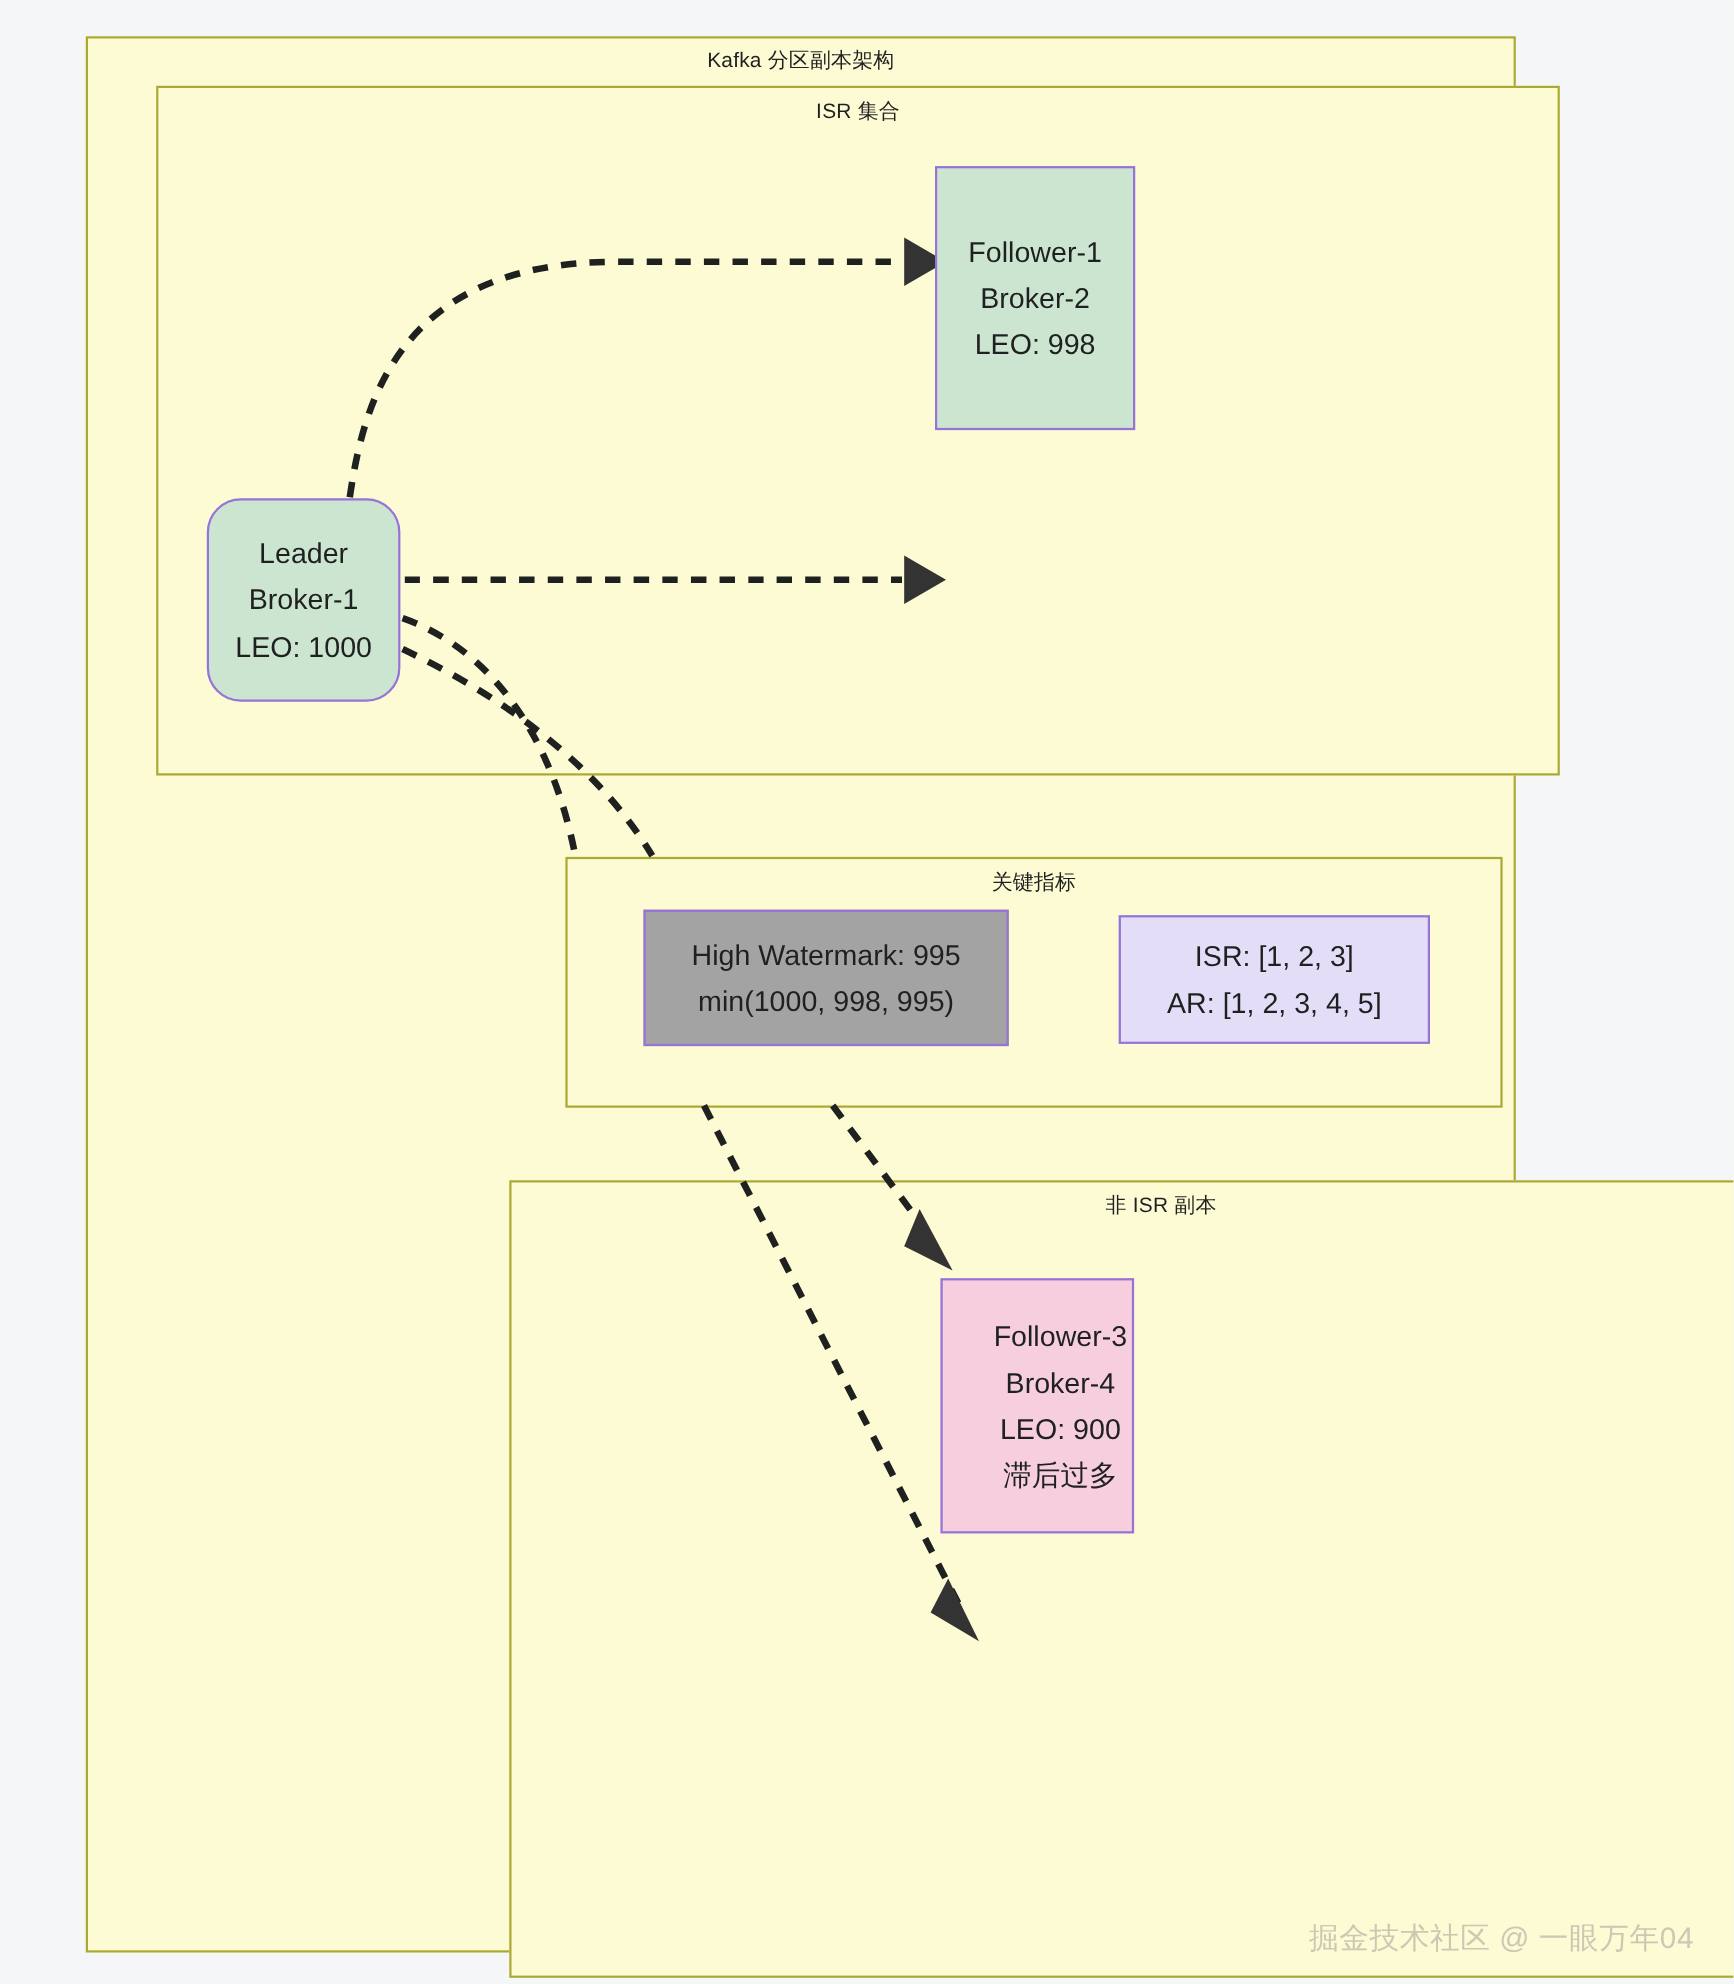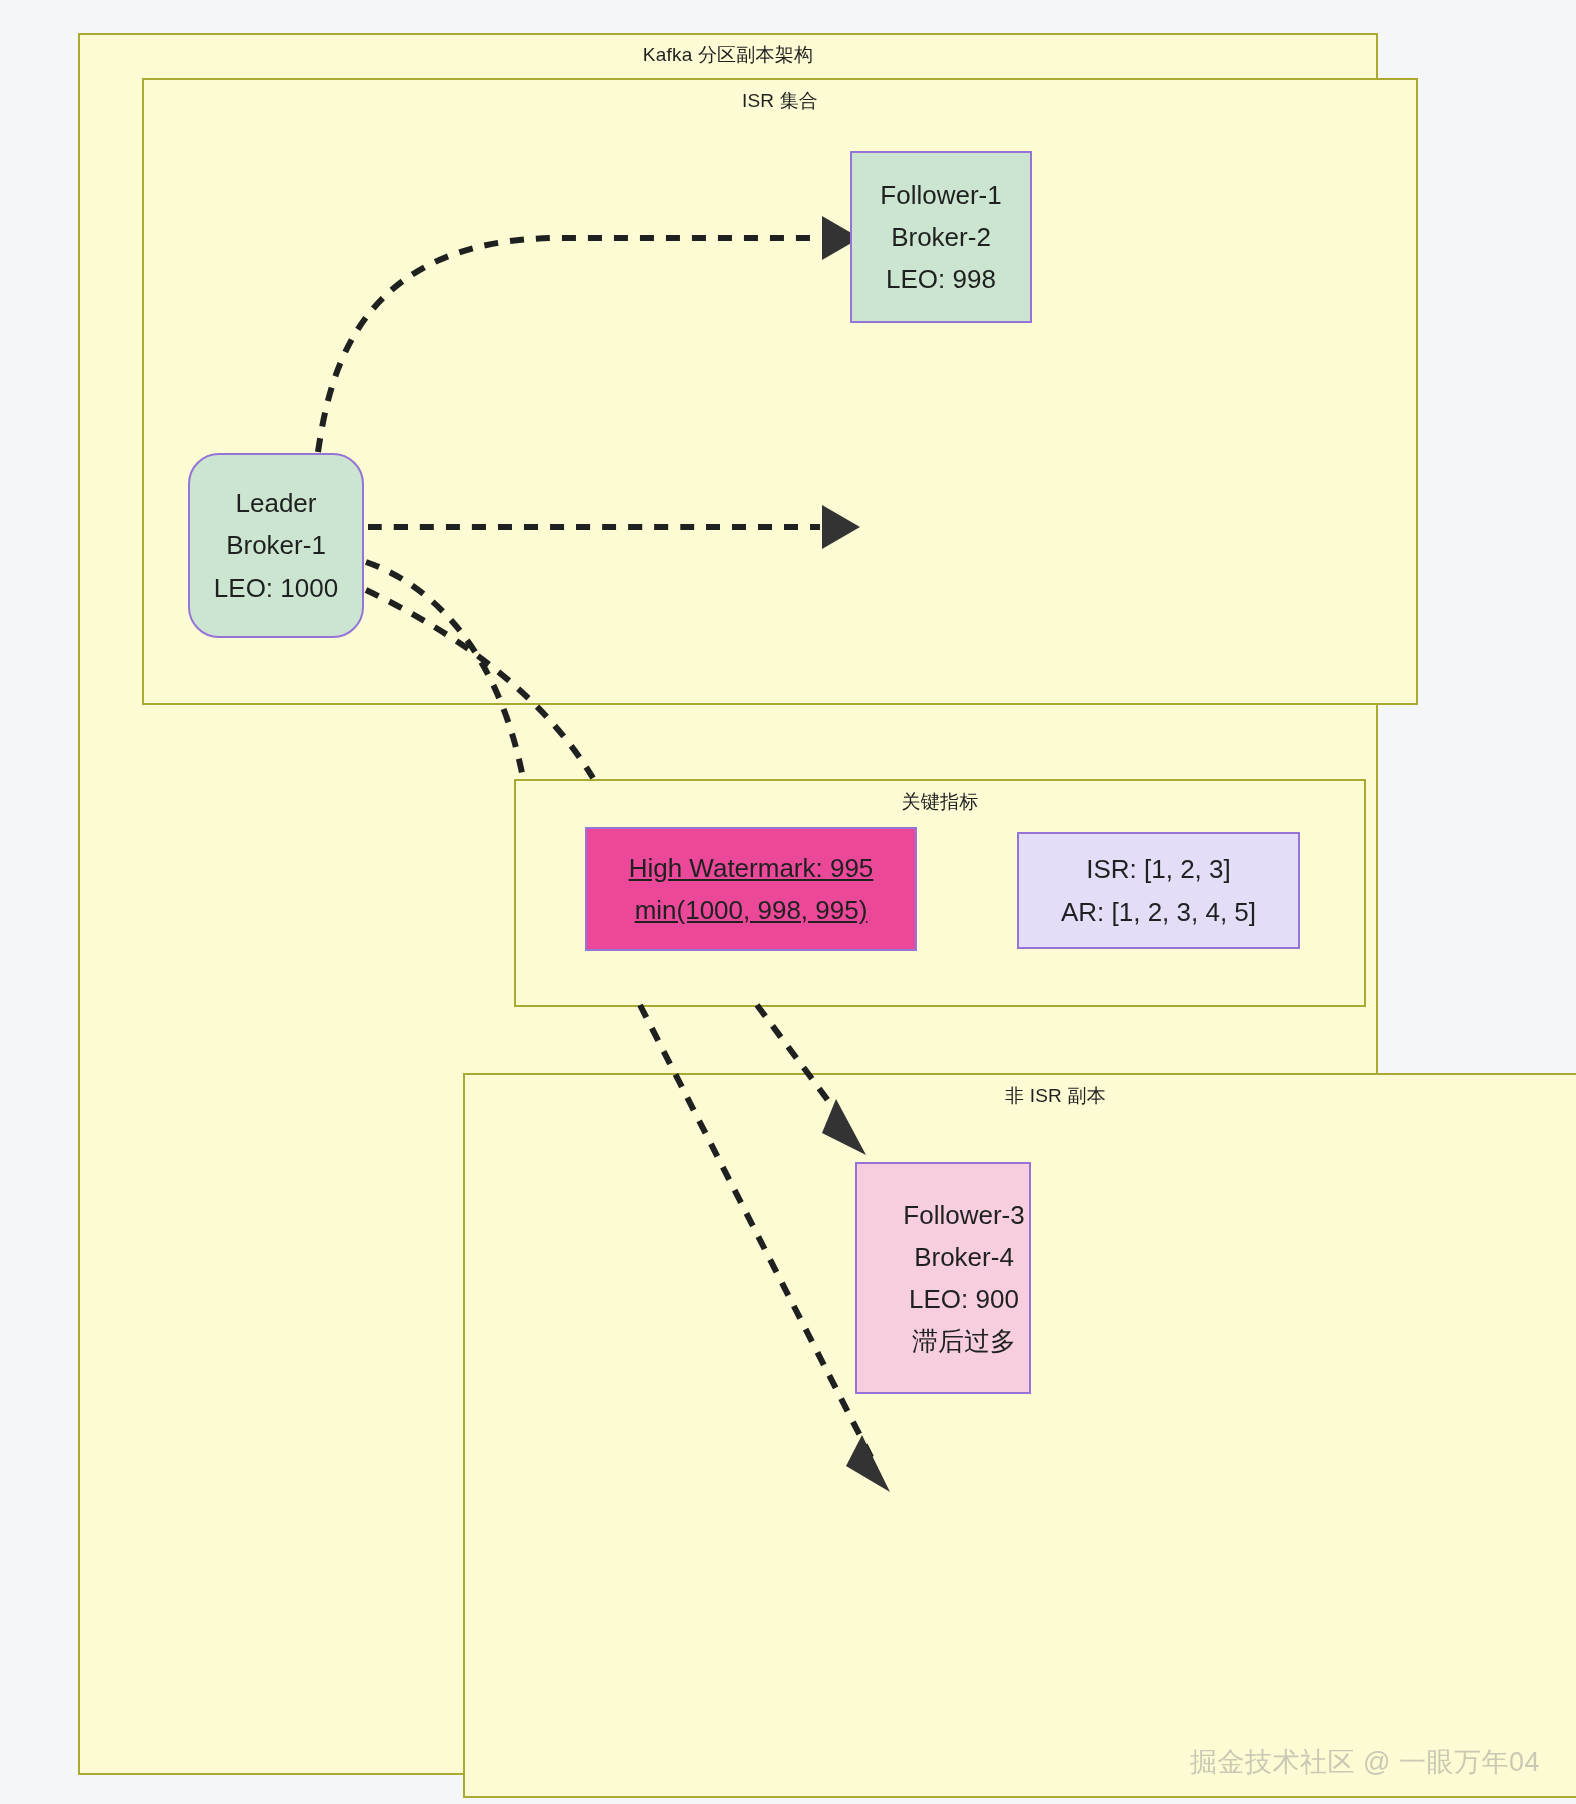--- a/index.html
+++ b/index.html
@@ -54,27 +54,27 @@
     flex-direction: column;
     align-items: center;
     justify-content: center;
     color: #1f2020;
     font-size: 26px;
     line-height: 1.62;
     text-align: center;
   }
   .node.green { background: #cce5d0; }
   .node.pink  { background: #f6cede; padding-left: 42px; }
-  .node.blue  { background: #ec4899; text-decoration: underline; }
+  .node.blue  { background: #a3a3a3; }
   .node.lav   { background: #e3ddf8; }
 
   .node .line { display: block; white-space: nowrap; }
 
   #leader      { left: 188px;  top: 453px;  width: 176px; height: 185px; border-radius: 31px; }
-  #follower1   { left: 850px;  top: 151px;  width: 182px; height: 172px; }
+  #follower1   { left: 850px;  top: 151px;  width: 182px; height: 240px; }
   #follower2   { left: 850px;  top: 435px;  width: 182px; height: 188px; }
   #follower3   { left: 855px;  top: 1162px; width: 176px; height: 232px; }
   #follower4   { left: 850px;  top: 1495px; width: 182px; height: 187px; }
   #hwm-box     { left: 585px;  top: 827px;  width: 332px; height: 124px; }
   #isr-ar-box  { left: 1017px; top: 832px;  width: 283px; height: 117px; }
 
   
   #edges {
     position: absolute;
     left: 0; top: 0;

